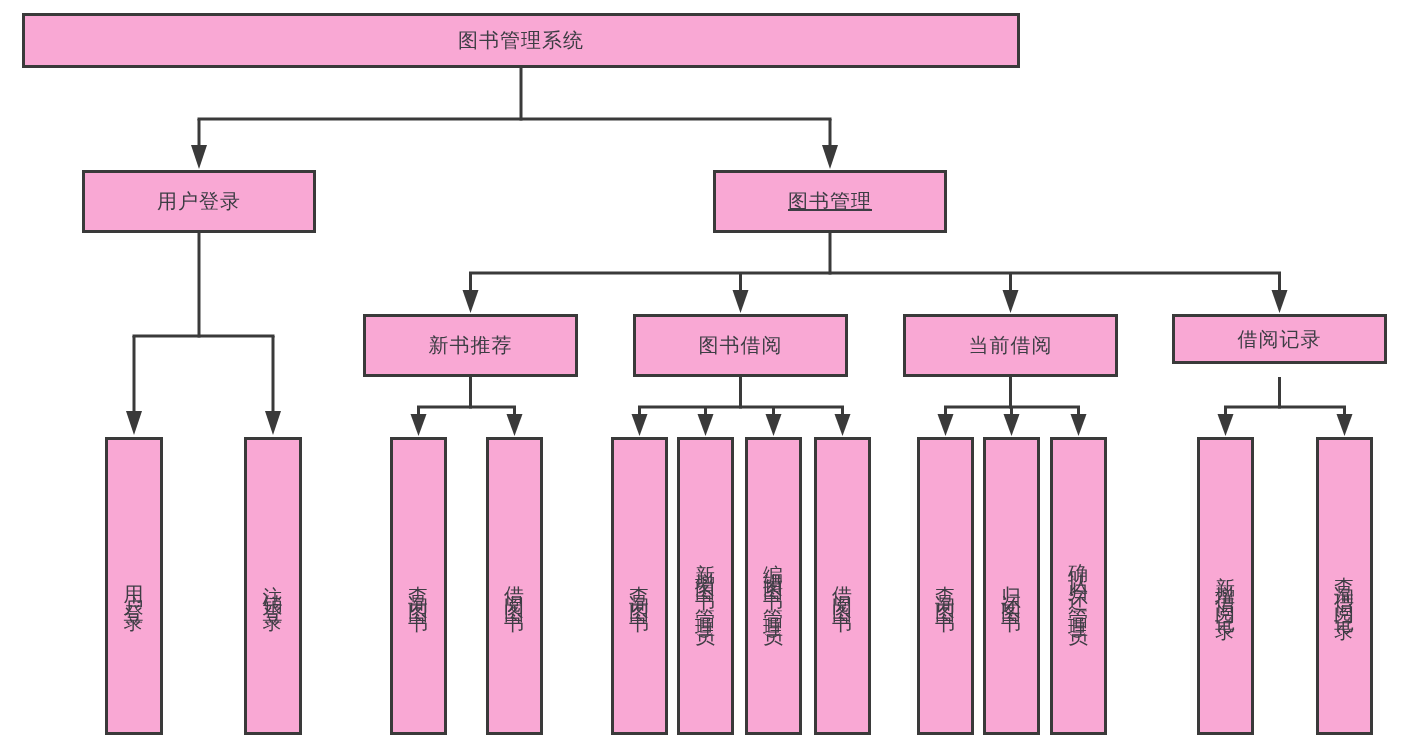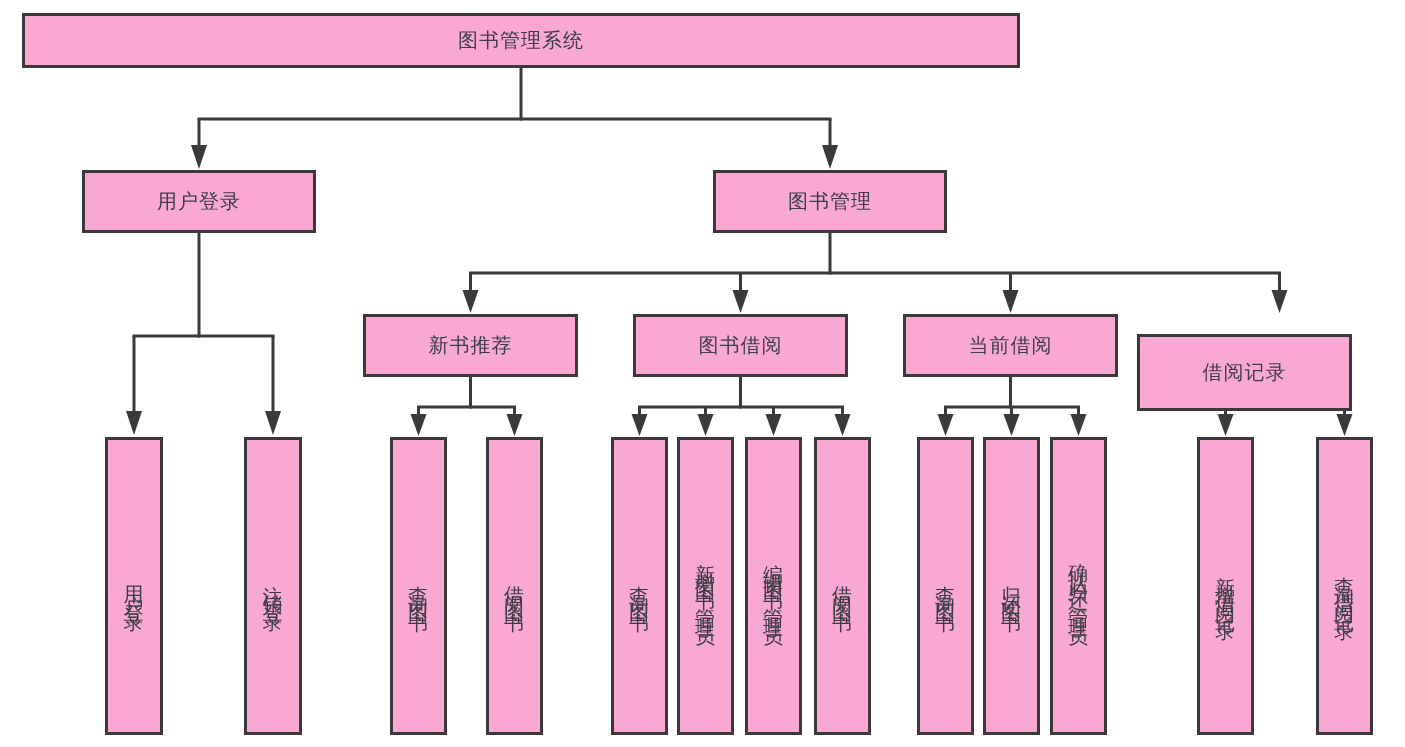--- a/index.html
+++ b/index.html
@@ -108,26 +108,26 @@
     <line x1="1224" y1="407" x2="1346" y2="407"></line>
     <line x1="1225.5" y1="407" x2="1225.5" y2="415"></line>
     <polygon points="1217.5,414 1233.5,414 1225.5,436" fill="#3a3a3a" stroke="none"></polygon>
     <line x1="1344.5" y1="407" x2="1344.5" y2="415"></line>
     <polygon points="1336.5,414 1352.5,414 1344.5,436" fill="#3a3a3a" stroke="none"></polygon>
   </svg>
 
   <div class="box" style="left:22px; top:13px; width:998px; height:55px;">图书管理系统</div>
 
   <div class="box" style="left:82px; top:170px; width:234px; height:63px;">用户登录</div>
-  <div class="box" style="left:713px; top:170px; width:234px; height:63px;">图书管理</div>
+  <div class="box" style="left:713px; top:170px; width:234px; height:63px;text-decoration:underline;">图书管理</div>
 
   <div class="box" style="left:363px; top:314px; width:215px; height:63px;">新书推荐</div>
   <div class="box" style="left:903px; top:314px; width:215px; height:63px;">当前借阅</div>
   <div class="box" style="left:633px; top:314px; width:215px; height:63px;">图书借阅</div>
-  <div class="box" style="left:1137px; top:314px; width:215px; height:77px;margin-top:20px;">借阅记录</div>
+  <div class="box" style="left:1172px; top:314px; width:215px; height:50px;">借阅记录</div>
 
   <div class="box vbox" style="left:105px; top:437px; width:58px; height:298px;">用户登录</div>
   <div class="box vbox" style="left:244px; top:437px; width:58px; height:298px;">注销登录</div>
 
   <div class="box vbox" style="left:390px; top:437px; width:57px; height:298px;">查询图书</div>
   <div class="box vbox" style="left:486px; top:437px; width:57px; height:298px;">借阅图书</div>
 
   <div class="box vbox" style="left:611px; top:437px; width:57px; height:298px;">查询图书</div>
   <div class="box vbox" style="left:677px; top:437px; width:57px; height:298px;">新增图书（管理员）</div>
   <div class="box vbox" style="left:745px; top:437px; width:57px; height:298px;">编辑图书（管理员）</div>

